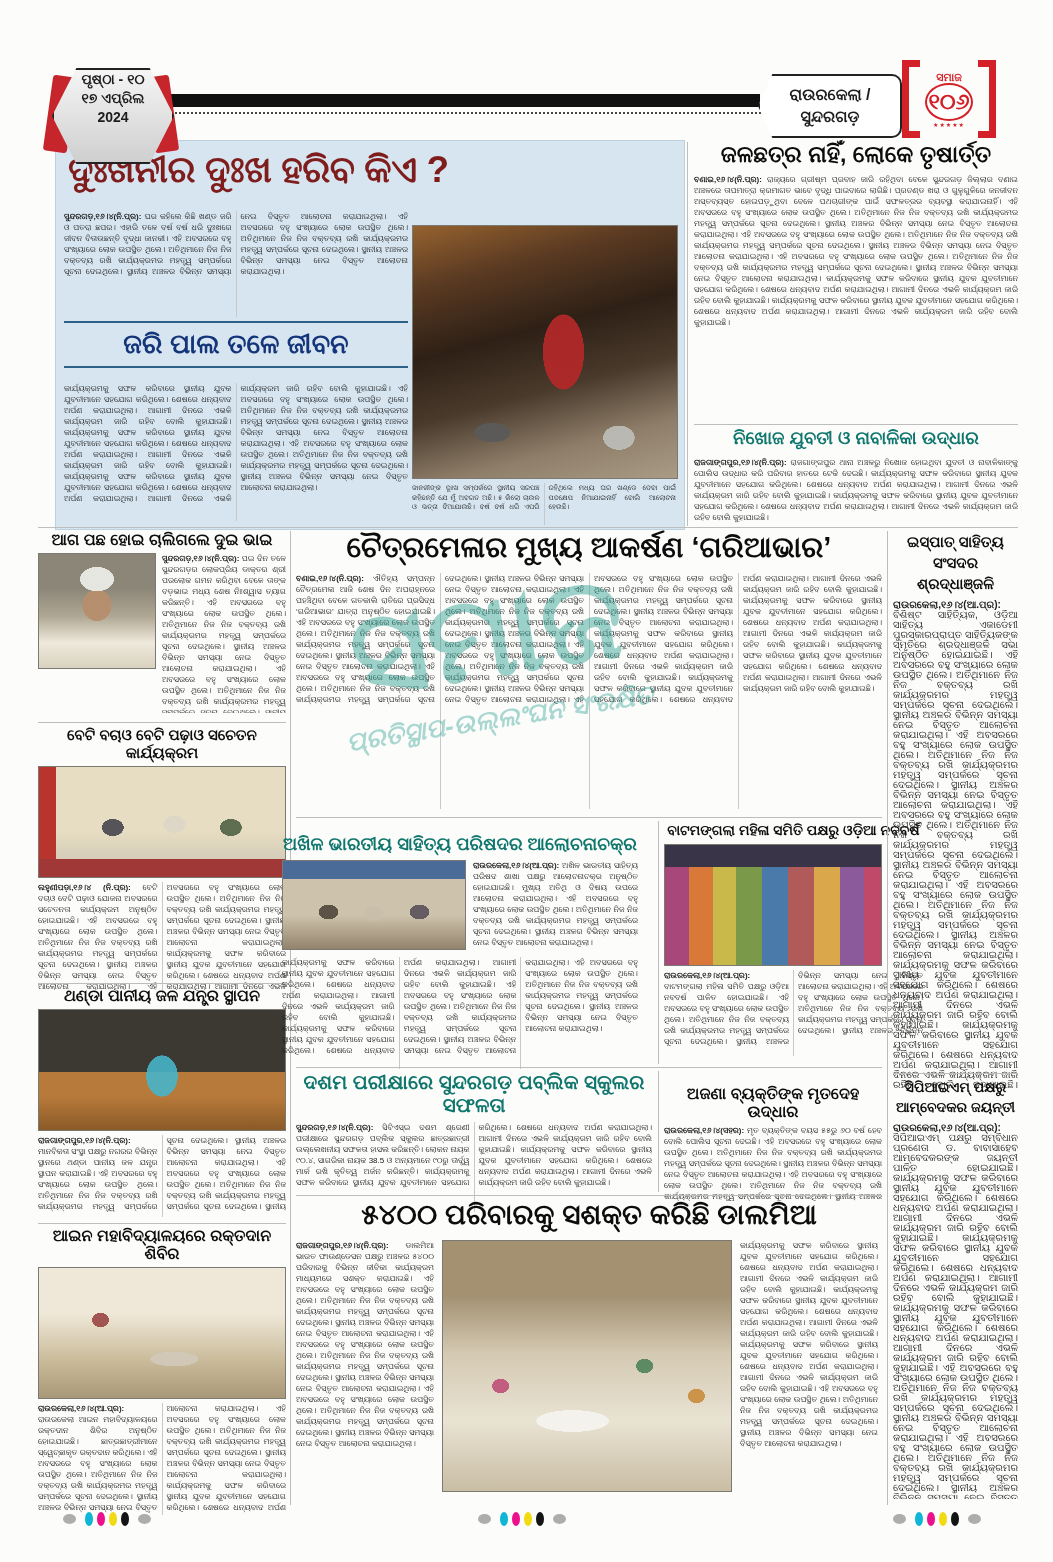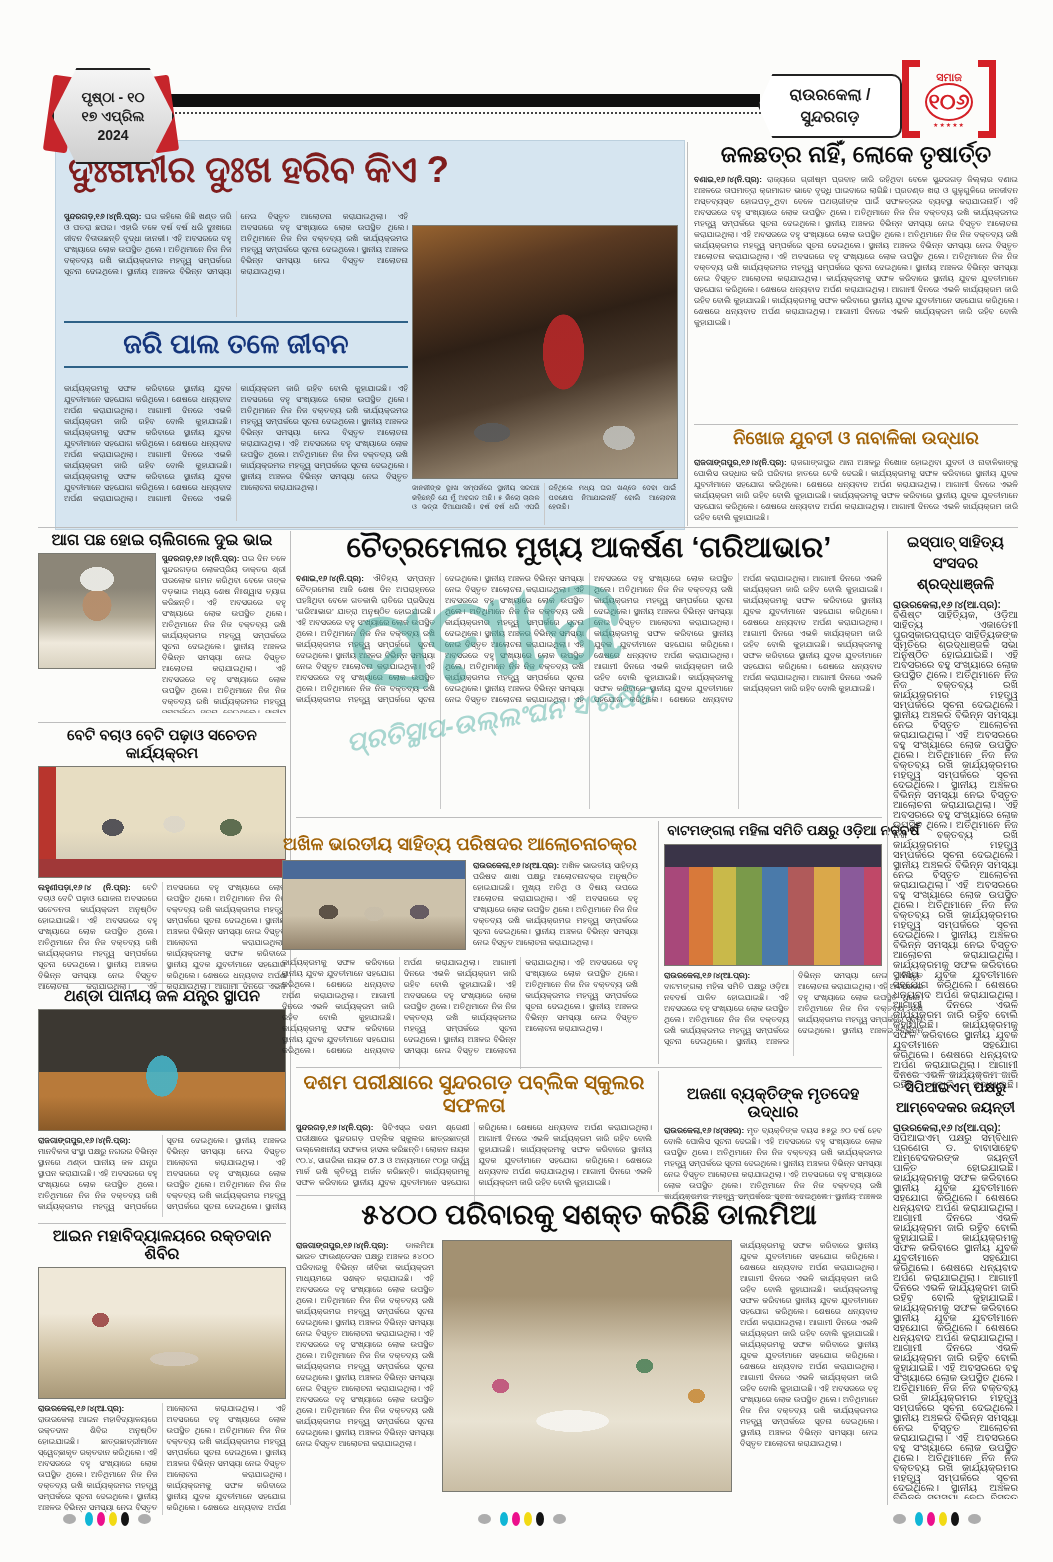--- a/index.html
+++ b/index.html
@@ -4,21 +4,21 @@
 <style>
   html,body{margin:0;padding:0;background:#e9e9e6;}
   .page{position:relative;width:1053px;height:1562px;background:#fcfcfa;margin:0 auto;
         font-family:"Liberation Sans","DejaVu Sans",sans-serif;color:#1c1c1c;overflow:hidden;}
   .abs{position:absolute;}
   h1,h2,h3,p{margin:0;padding:0;}
 
   
   .page-badge{clip-path:polygon(20% 0,80% 0,100% 50%,80% 100%,20% 100%,0 50%);
      background:linear-gradient(180deg,#f5f5f5,#cfcfcf);border:2px solid #222;
-     display:flex;flex-direction:column;align-items:center;justify-content:center;
+     display:flex;flex-direction:column;align-items:center;
      font-weight:bold;font-size:14px;line-height:19px;text-align:center;z-index:3;}
   .badge-wing{background:#c6252b;border-radius:3px;z-index:2;}
   .topbar{background:#101010;}
   .dotline{border-top:2px dotted #444;height:0;}
   .edition-badge{border:2px solid #222;border-radius:10px;background:#fff;
      clip-path:polygon(10% 0,100% 0,100% 100%,10% 100%,0 50%);
      display:flex;flex-direction:column;align-items:center;justify-content:center;
      font-weight:bold;font-size:16px;line-height:22px;z-index:3;}
   .masthead{display:flex;align-items:center;justify-content:center;z-index:3;}
   .bracket{width:12px;height:64px;}
@@ -38,21 +38,21 @@
   .cols3{column-count:3;column-gap:9px;column-rule:1px solid #c8c8c8;}
   .cols4{column-count:4;column-gap:10px;column-rule:1px solid #c8c8c8;}
   .caption{font-size:7px;line-height:9.5px;text-align:justify;color:#222;overflow:hidden;}
 
   
   .h-main{font-size:37px;font-weight:bold;color:#7f1d1d;letter-spacing:-.5px;}
   .h-sub{font-size:27px;font-weight:bold;color:#15357b;text-align:center;
      border-top:2px solid #2e6187;border-bottom:2px solid #2e6187;padding:6px 0;}
   .h-xl{font-size:29px;font-weight:bold;text-align:center;color:#0c0c0c;}
   .h-lg{font-size:23px;font-weight:bold;text-align:center;color:#0c0c0c;}
-  .h-md{font-size:18px;font-weight:bold;text-align:center;color:#a16207;}
+  .h-md{font-size:18px;font-weight:bold;text-align:center;color:#0f766e;}
   .h-sm{font-size:16px;font-weight:bold;text-align:center;color:#0c0c0c;}
   .h-xs{font-size:14px;font-weight:bold;text-align:center;color:#0c0c0c;line-height:19px;}
 
   .bluebox{background:#d6e5f0;border:1px solid #bcd0de;}
   .vline{width:0;border-left:1px solid #bdbdbd;}
   .hline{height:0;border-top:1px solid #bdbdbd;}
   .photo{border:1px solid #7a7a72;}
 
   
   .ph-main{background:
@@ -263,21 +263,21 @@
       <span>ବାଟମଙ୍ଗଲା ମହିଳା ସମିତି ପକ୍ଷରୁ ଓଡ଼ିଆ ନବବର୍ଷ ପାଳିତ ହୋଇଯାଇଛି। </span>
       <span>ଏହି ଅବସରରେ ବହୁ ସଂଖ୍ୟାରେ ଲୋକ ଉପସ୍ଥିତ ଥିଲେ। ଅତିଥିମାନେ ନିଜ ନିଜ ବକ୍ତବ୍ୟ ରଖି କାର୍ଯ୍ୟକ୍ରମର ମହତ୍ତ୍ୱ ସମ୍ପର୍କରେ ସୂଚନା ଦେଇଥିଲେ। ସ୍ଥାନୀୟ ଅଞ୍ଚଳର ବିଭିନ୍ନ ସମସ୍ୟା ନେଇ ବିସ୍ତୃତ ଆଲୋଚନା କରାଯାଇଥିଲା। ଏହି ଅବସରରେ ବହୁ ସଂଖ୍ୟାରେ ଲୋକ ଉପସ୍ଥିତ ଥିଲେ। ଅତିଥିମାନେ ନିଜ ନିଜ ବକ୍ତବ୍ୟ ରଖି କାର୍ଯ୍ୟକ୍ରମର ମହତ୍ତ୍ୱ ସମ୍ପର୍କରେ ସୂଚନା ଦେଇଥିଲେ। ସ୍ଥାନୀୟ ଅଞ୍ଚଳର ବିଭିନ୍ନ ସମସ୍ୟା ନେଇ ବିସ୍ତୃତ ଆଲୋଚନା କରାଯାଇଥିଲା। </span>
     </p>
   </div>
   <div class="abs hline" style="left:296px;top:1067px;width:586px;"></div>
 
   <div class="abs" style="left:296px;top:1071px;width:356px;height:121px;">
     <h2 class="h-md" style="font-size:20px;">ଦଶମ ପରୀକ୍ଷାରେ ସୁନ୍ଦରଗଡ଼ ପବ୍ଲିକ ସ୍କୁଲର ସଫଳତା</h2>
     <p class="body cols2" style="height:90px;margin-top:5px;">
       <b class="dl">ସୁନ୍ଦରଗଡ଼,୧୬।୪(ନି.ପ୍ର):</b>
-      <span>ସିବିଏସ୍‌ଇ ଦଶମ ଶ୍ରେଣୀ ପରୀକ୍ଷାରେ ସୁନ୍ଦରଗଡ଼ ପବ୍ଲିକ ସ୍କୁଲର ଛାତ୍ରଛାତ୍ରୀ ଉଲ୍ଲେଖନୀୟ ସଫଳତା ହାସଲ କରିଛନ୍ତି। ଲୋକନ ନାୟକ ୯୦.୪, ସାଗରିକା ନାୟକ 67.3 ଓ ଅନ୍ୟମାନେ ୯୦ରୁ ଊର୍ଦ୍ଧ୍ୱ ମାର୍କ ରଖି କୃତିତ୍ୱ ଅର୍ଜନ କରିଛନ୍ତି। </span>
+      <span>ସିବିଏସ୍‌ଇ ଦଶମ ଶ୍ରେଣୀ ପରୀକ୍ଷାରେ ସୁନ୍ଦରଗଡ଼ ପବ୍ଲିକ ସ୍କୁଲର ଛାତ୍ରଛାତ୍ରୀ ଉଲ୍ଲେଖନୀୟ ସଫଳତା ହାସଲ କରିଛନ୍ତି। ଲୋକନ ନାୟକ ୯୦.୪, ସାଗରିକା ନାୟକ 38.5 ଓ ଅନ୍ୟମାନେ ୯୦ରୁ ଊର୍ଦ୍ଧ୍ୱ ମାର୍କ ରଖି କୃତିତ୍ୱ ଅର୍ଜନ କରିଛନ୍ତି। </span>
       <span>କାର୍ଯ୍ୟକ୍ରମକୁ ସଫଳ କରିବାରେ ସ୍ଥାନୀୟ ଯୁବକ ଯୁବତୀମାନେ ସହଯୋଗ କରିଥିଲେ। ଶେଷରେ ଧନ୍ୟବାଦ ଅର୍ପଣ କରାଯାଇଥିଲା। ଆଗାମୀ ଦିନରେ ଏଭଳି କାର୍ଯ୍ୟକ୍ରମ ଜାରି ରହିବ ବୋଲି କୁହାଯାଇଛି। କାର୍ଯ୍ୟକ୍ରମକୁ ସଫଳ କରିବାରେ ସ୍ଥାନୀୟ ଯୁବକ ଯୁବତୀମାନେ ସହଯୋଗ କରିଥିଲେ। ଶେଷରେ ଧନ୍ୟବାଦ ଅର୍ପଣ କରାଯାଇଥିଲା। ଆଗାମୀ ଦିନରେ ଏଭଳି କାର୍ଯ୍ୟକ୍ରମ ଜାରି ରହିବ ବୋଲି କୁହାଯାଇଛି। </span>
     </p>
   </div>
   <div class="abs vline" style="left:658px;top:1071px;height:121px;"></div>
   <div class="abs" style="left:664px;top:1085px;width:218px;height:107px;">
     <h2 class="h-sm">ଅଜଣା ବ୍ୟକ୍ତିଙ୍କ ମୃତଦେହ ଉଦ୍ଧାର</h2>
     <p class="body" style="height:76px;margin-top:4px;">
       <b class="dl">ରାଉରକେଲା,୧୬।୪(ସହର):</b>
       <span>ମୃତ ବ୍ୟକ୍ତିଙ୍କ ବୟସ ୫୫ରୁ ୬୦ ବର୍ଷ ହେବ ବୋଲି ପୋଲିସ ସୂଚନା ଦେଇଛି। </span>
       <span>ଏହି ଅବସରରେ ବହୁ ସଂଖ୍ୟାରେ ଲୋକ ଉପସ୍ଥିତ ଥିଲେ। ଅତିଥିମାନେ ନିଜ ନିଜ ବକ୍ତବ୍ୟ ରଖି କାର୍ଯ୍ୟକ୍ରମର ମହତ୍ତ୍ୱ ସମ୍ପର୍କରେ ସୂଚନା ଦେଇଥିଲେ। ସ୍ଥାନୀୟ ଅଞ୍ଚଳର ବିଭିନ୍ନ ସମସ୍ୟା ନେଇ ବିସ୍ତୃତ ଆଲୋଚନା କରାଯାଇଥିଲା। ଏହି ଅବସରରେ ବହୁ ସଂଖ୍ୟାରେ ଲୋକ ଉପସ୍ଥିତ ଥିଲେ। ଅତିଥିମାନେ ନିଜ ନିଜ ବକ୍ତବ୍ୟ ରଖି କାର୍ଯ୍ୟକ୍ରମର ମହତ୍ତ୍ୱ ସମ୍ପର୍କରେ ସୂଚନା ଦେଇଥିଲେ। ସ୍ଥାନୀୟ ଅଞ୍ଚଳର ବିଭିନ୍ନ ସମସ୍ୟା ନେଇ ବିସ୍ତୃତ ଆଲୋଚନା କରାଯାଇଥିଲା। </span>

